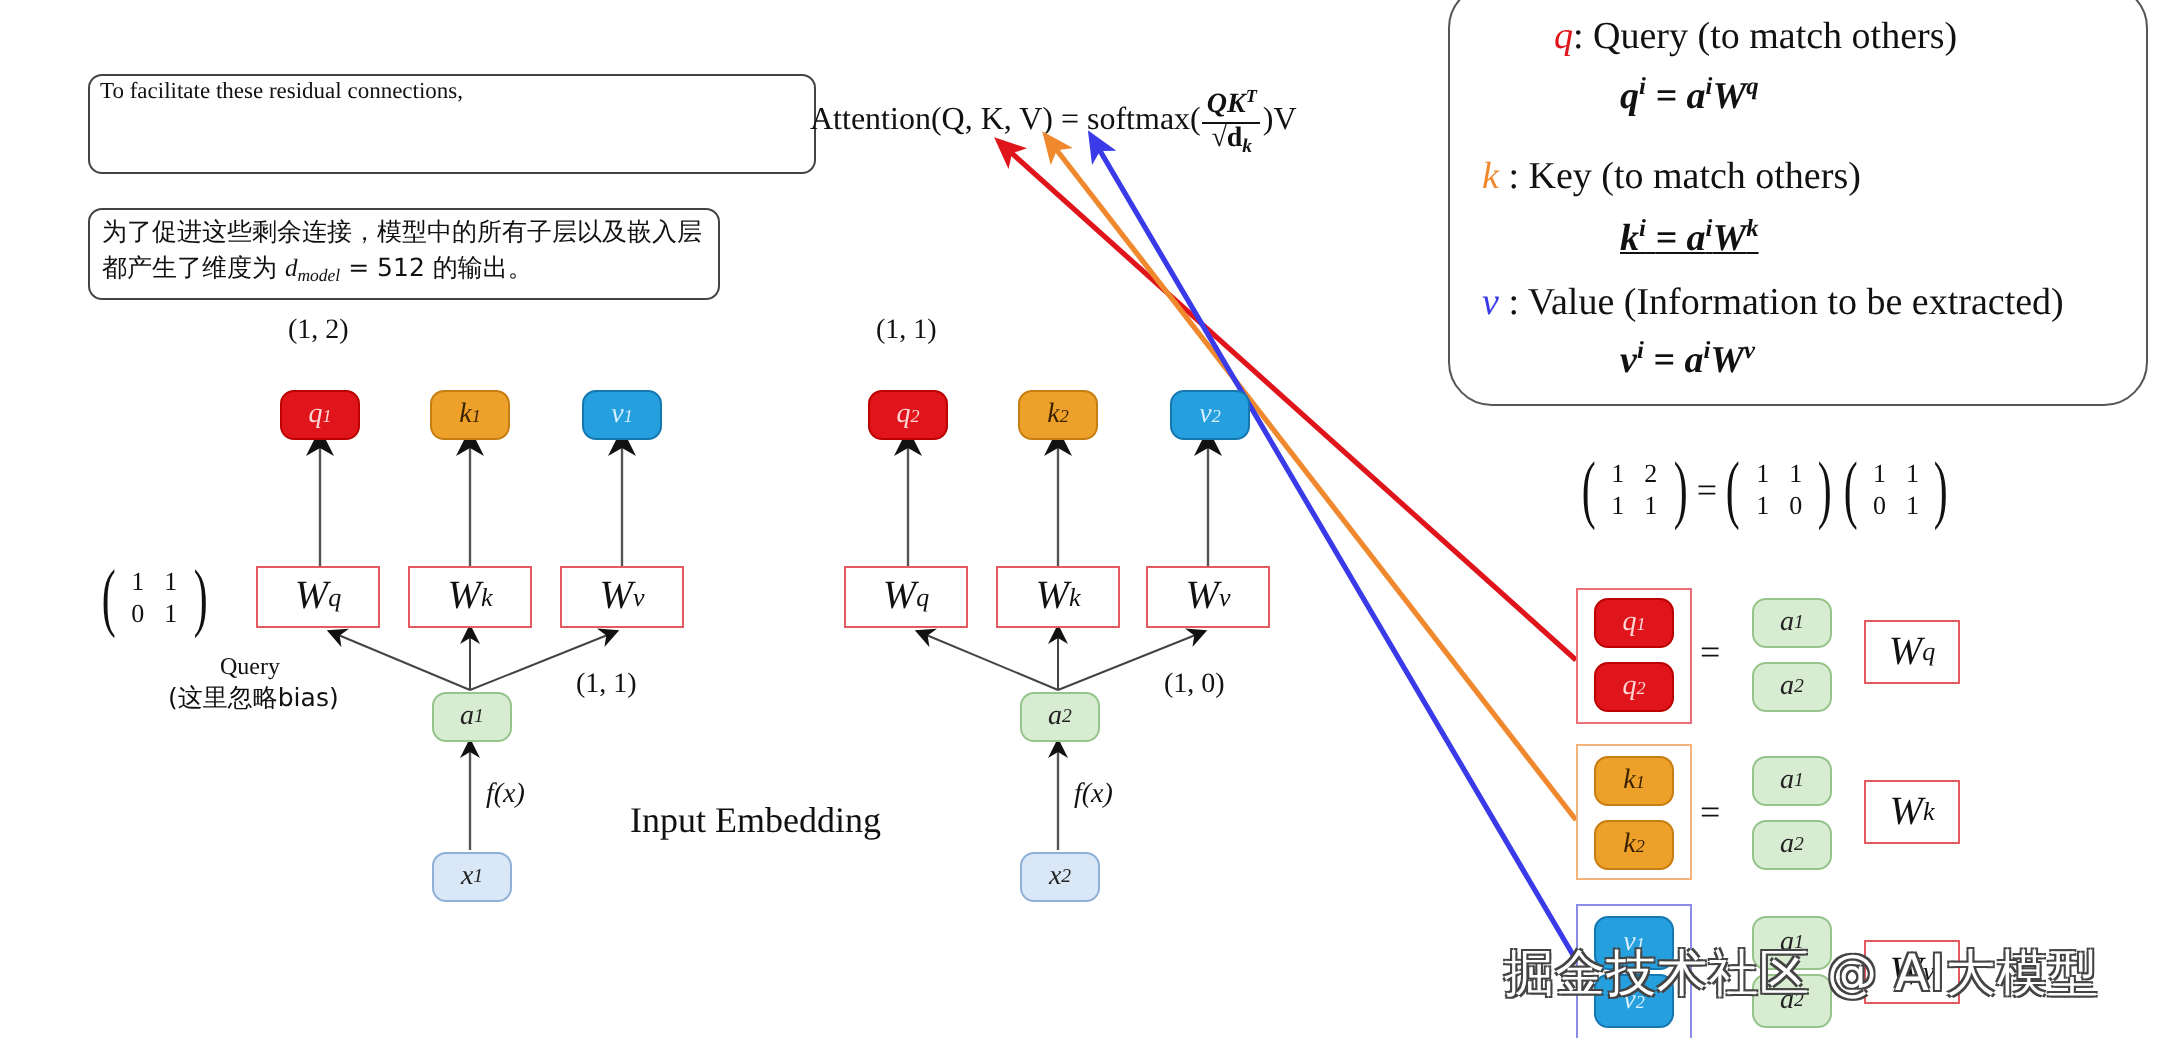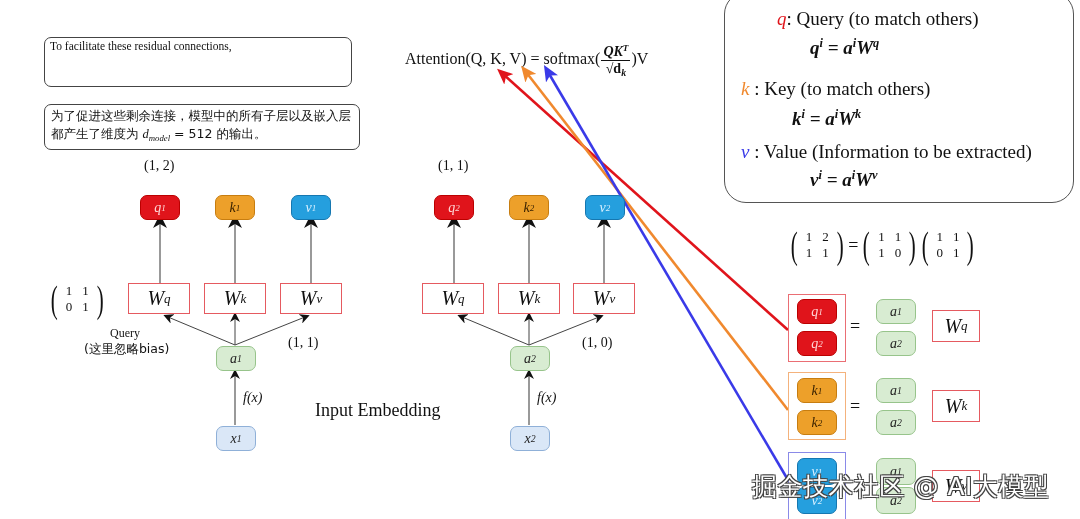--- a/index.html
+++ b/index.html
@@ -33,21 +33,21 @@
   .matrix table { border-collapse:collapse; }
   .matrix td { padding:0 5px; line-height:16px; text-align:center; }
   .grp { position:absolute; box-sizing:border-box; }
   .watermark { position:absolute; left:752px; top:470px; font-family:"DejaVu Sans",sans-serif; font-size:25px; color:#fff;
                text-shadow: -1px -1px 0 #444, 1px -1px 0 #444, -1px 1px 0 #444, 1px 1px 0 #444; white-space:nowrap; letter-spacing:0.5px; }
   svg.lines { position:absolute; left:0; top:0; }
 </style>
 </head>
 <body>
 
-<div class="note" style="left:44px;top:37px;width:308px;height:50px;">
+<div class="note" style="left:44px;top:37px;width:364px;height:50px;">
   <div>To facilitate these residual connections,</div>
 </div>
 <div class="note zh" style="left:44px;top:93px;width:316px;height:46px;margin-top:11px;">
   <div>为了促进这些剩余连接，模型中的所有子层以及嵌入层</div>
   <div>
     <span>都产生了维度为</span>
     <span class="it" style="font-family:'Liberation Serif',serif;">d</span><span class="sub" style="font-family:'Liberation Serif',serif;">model</span>
     <span>= 512 的输出。</span>
   </div>
 </div>
@@ -62,21 +62,21 @@
 <div class="legend-box">
   <div class="leg-line" style="left:16px;top:15px;margin-left:36px;">
     <span class="it" style="color:#e0141b;">q</span><span>: Query (to match others)</span>
   </div>
   <div class="leg-eq" style="left:85px;top:43px;">
     <span>q</span><span class="sup">i</span> <span>= a</span><span class="sup">i</span><span>W</span><span class="sup">q</span>
   </div>
   <div class="leg-line" style="left:16px;top:85px;">
     <span class="it" style="color:#f0892e;">k</span><span> : Key (to match others)</span>
   </div>
-  <div class="leg-eq" style="left:67px;top:114px;">
+  <div class="leg-eq" style="left:85px;top:114px;text-decoration:underline;">
     <span>k</span><span class="sup">i</span> <span>= a</span><span class="sup">i</span><span>W</span><span class="sup">k</span>
   </div>
   <div class="leg-line" style="left:16px;top:148px;">
     <span class="it" style="color:#3a3ae8;">v</span><span> : Value (Information to be extracted)</span>
   </div>
   <div class="leg-eq" style="left:85px;top:175px;">
     <span>v</span><span class="sup">i</span> <span>= a</span><span class="sup">i</span><span>W</span><span class="sup">v</span>
   </div>
 </div>
 

